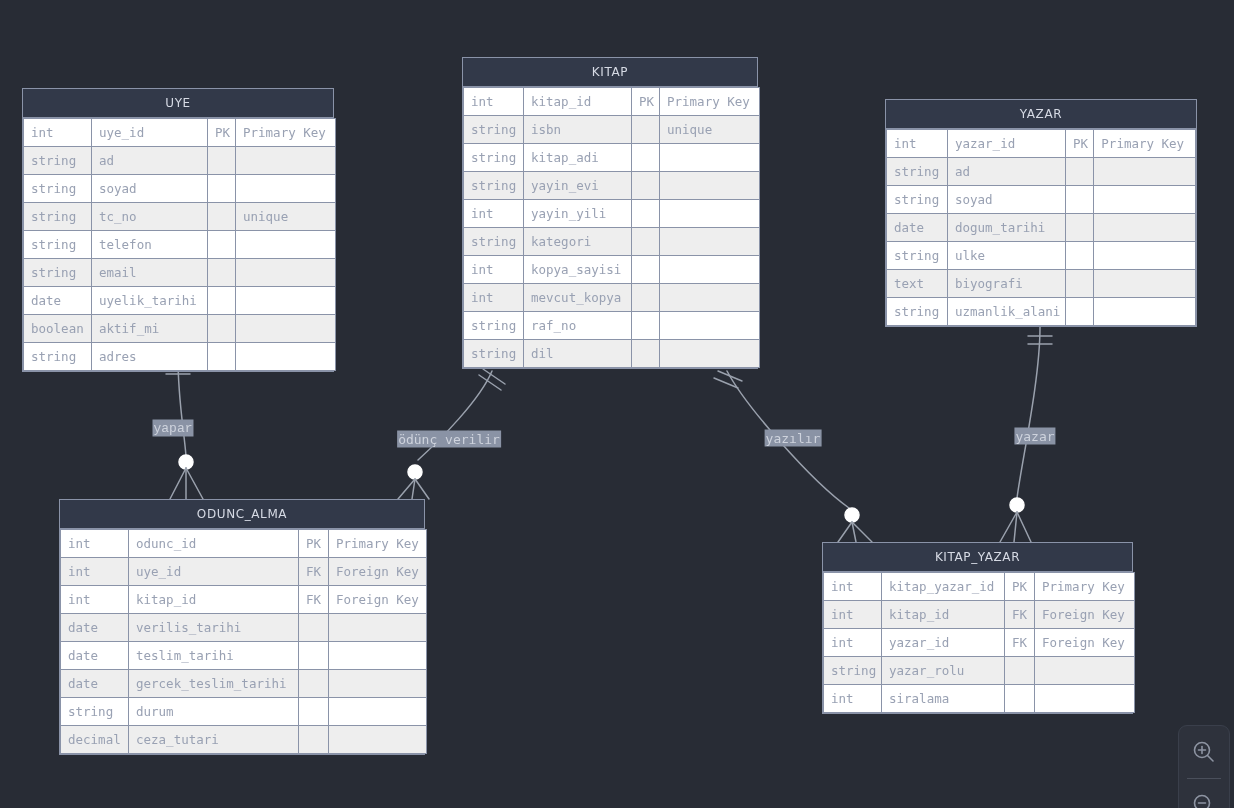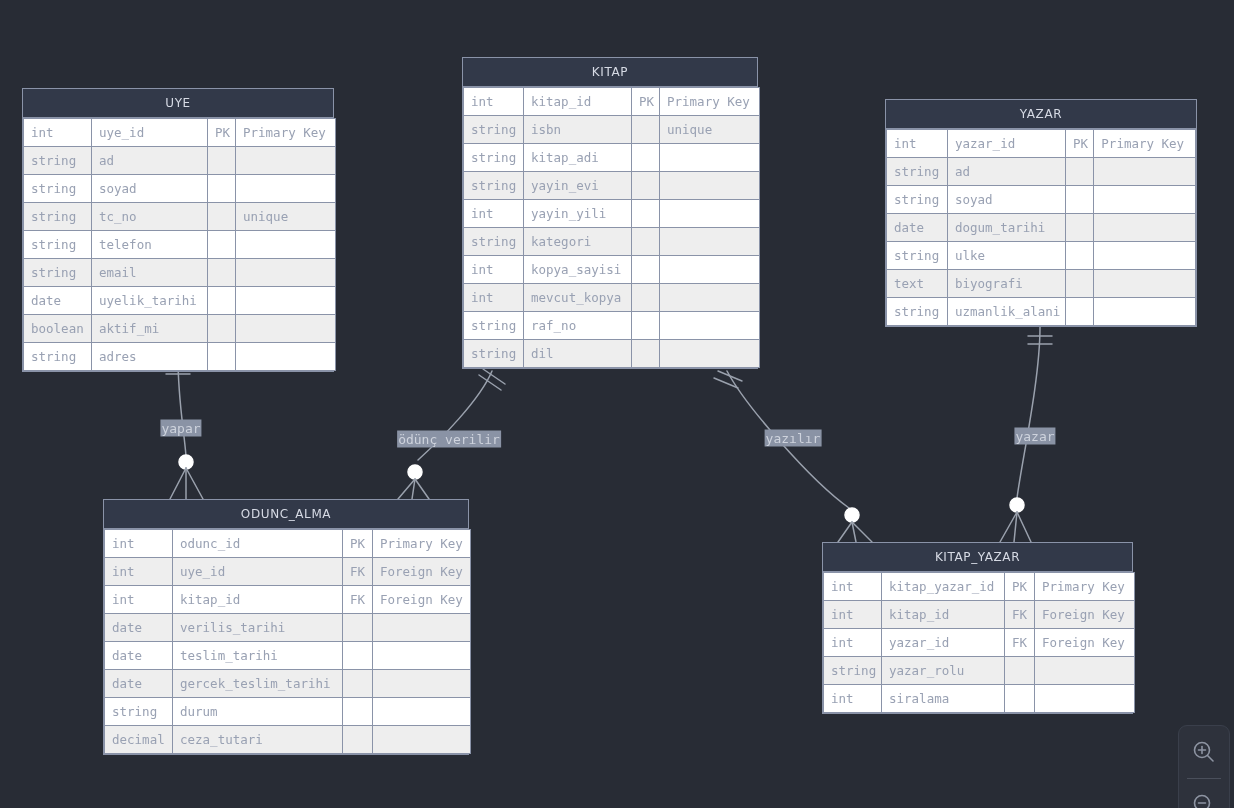--- a/index.html
+++ b/index.html
@@ -336,21 +336,21 @@
             </tr>
             <tr class="odd">
               <td class="c-type">string</td>
               <td class="c-name">uzmanlik_alani</td>
               <td class="c-key"></td>
               <td class="c-comment"></td>
             </tr>
           </tbody>
         </table>
       </div>
-      <div class="entity" style="left: 59px; top: 499px; width: 366px; margin-left: 44px;">
+      <div class="entity" style="left: 59px; top: 499px; width: 366px;">
         <div class="entity-title">ODUNC_ALMA</div>
         <table class="attrs">
           <colgroup>
             <col style="width: 68px;">
             <col style="width: 170px;">
             <col style="width: 30px;">
             <col style="width: 98px;">
           </colgroup>
           <tbody>
             <tr class="odd">
@@ -443,21 +443,21 @@
               <td class="c-name">siralama</td>
               <td class="c-key"></td>
               <td class="c-comment"></td>
             </tr>
           </tbody>
         </table>
       </div>
     </div>
 
   <div id="labels-layer">
-      <div class="rel-label" style="left: 181px; top: 428px;">yapar</div>
+      <div class="rel-label" style="left: 173px; top: 428px; font-family: Liberation Mono, monospace;">yapar</div>
       <div class="rel-label" style="left: 449px; top: 439px;">ödünç verilir</div>
       <div class="rel-label" style="left: 793px; top: 438px;">yazılır</div>
       <div class="rel-label" style="left: 1035px; top: 436px;">yazar</div>
     </div>
 
   <div id="zoom-controls">
     <div class="zoom-btn">
       <svg width="26" height="26" viewBox="0 0 26 26">
         <circle cx="11" cy="11" r="7.5" fill="none" stroke="#8d94a2" stroke-width="1.6"></circle>
         <line x1="16.5" y1="16.5" x2="22" y2="22" stroke="#8d94a2" stroke-width="1.6" stroke-linecap="round"></line>

